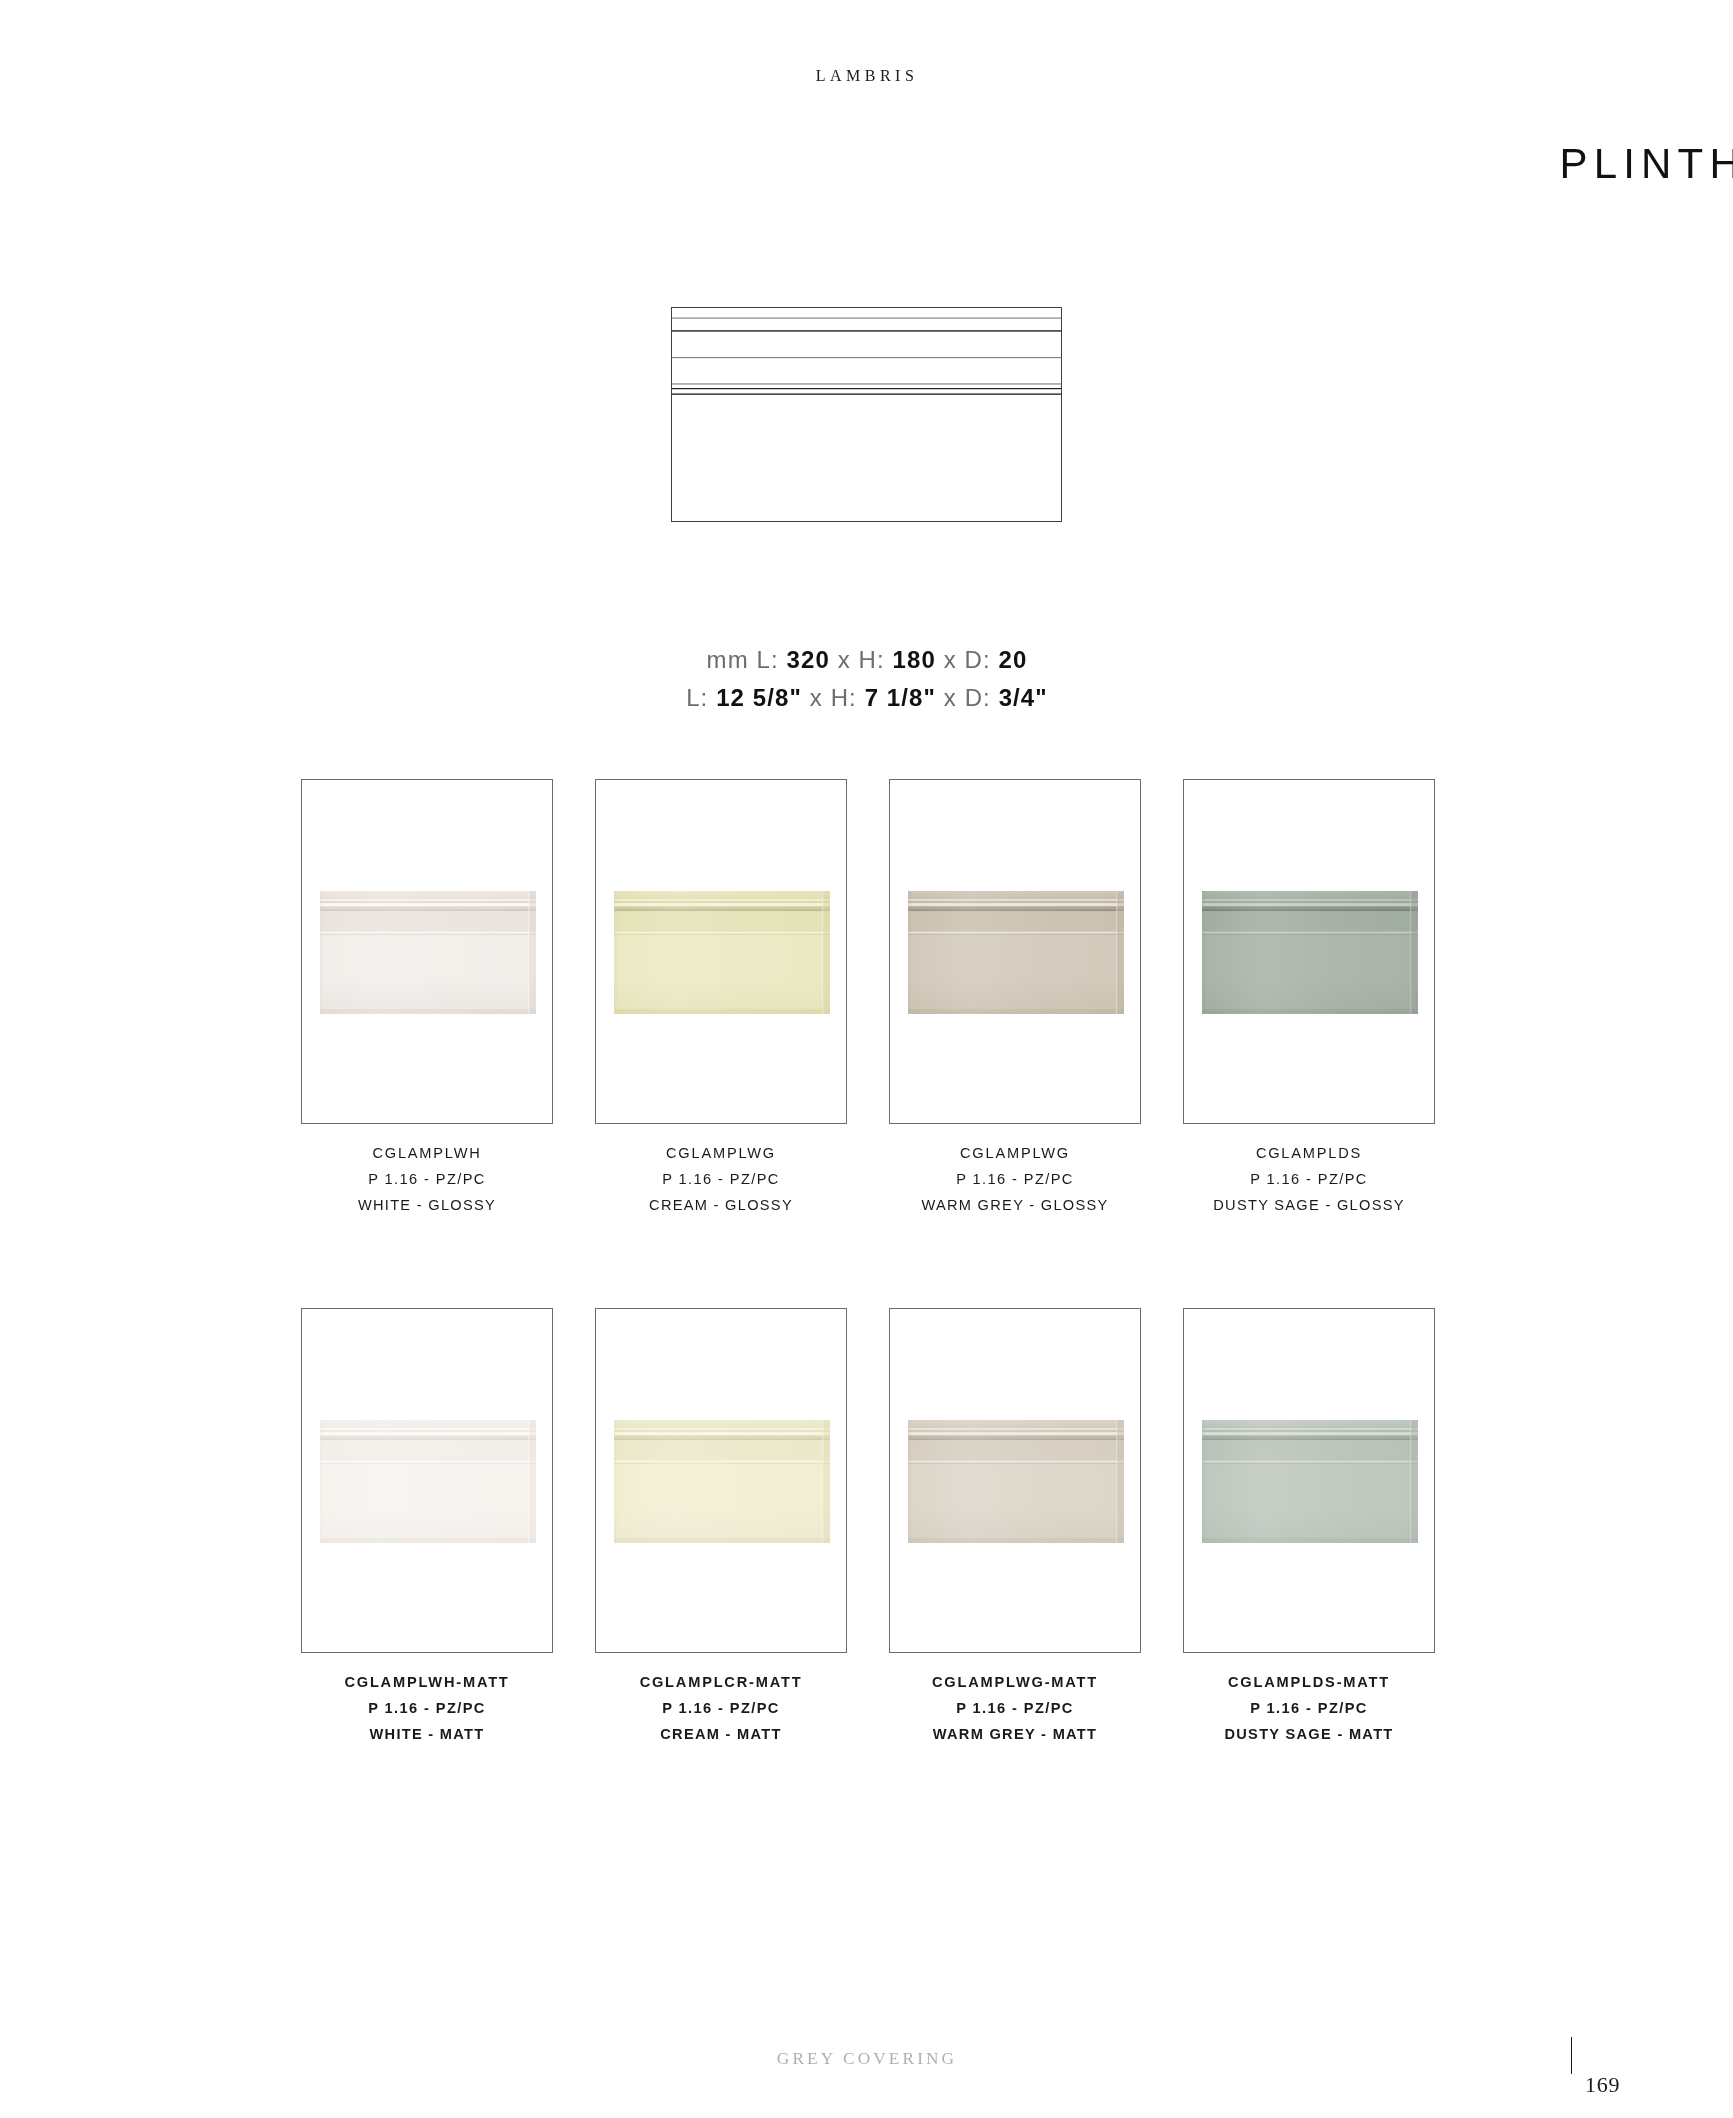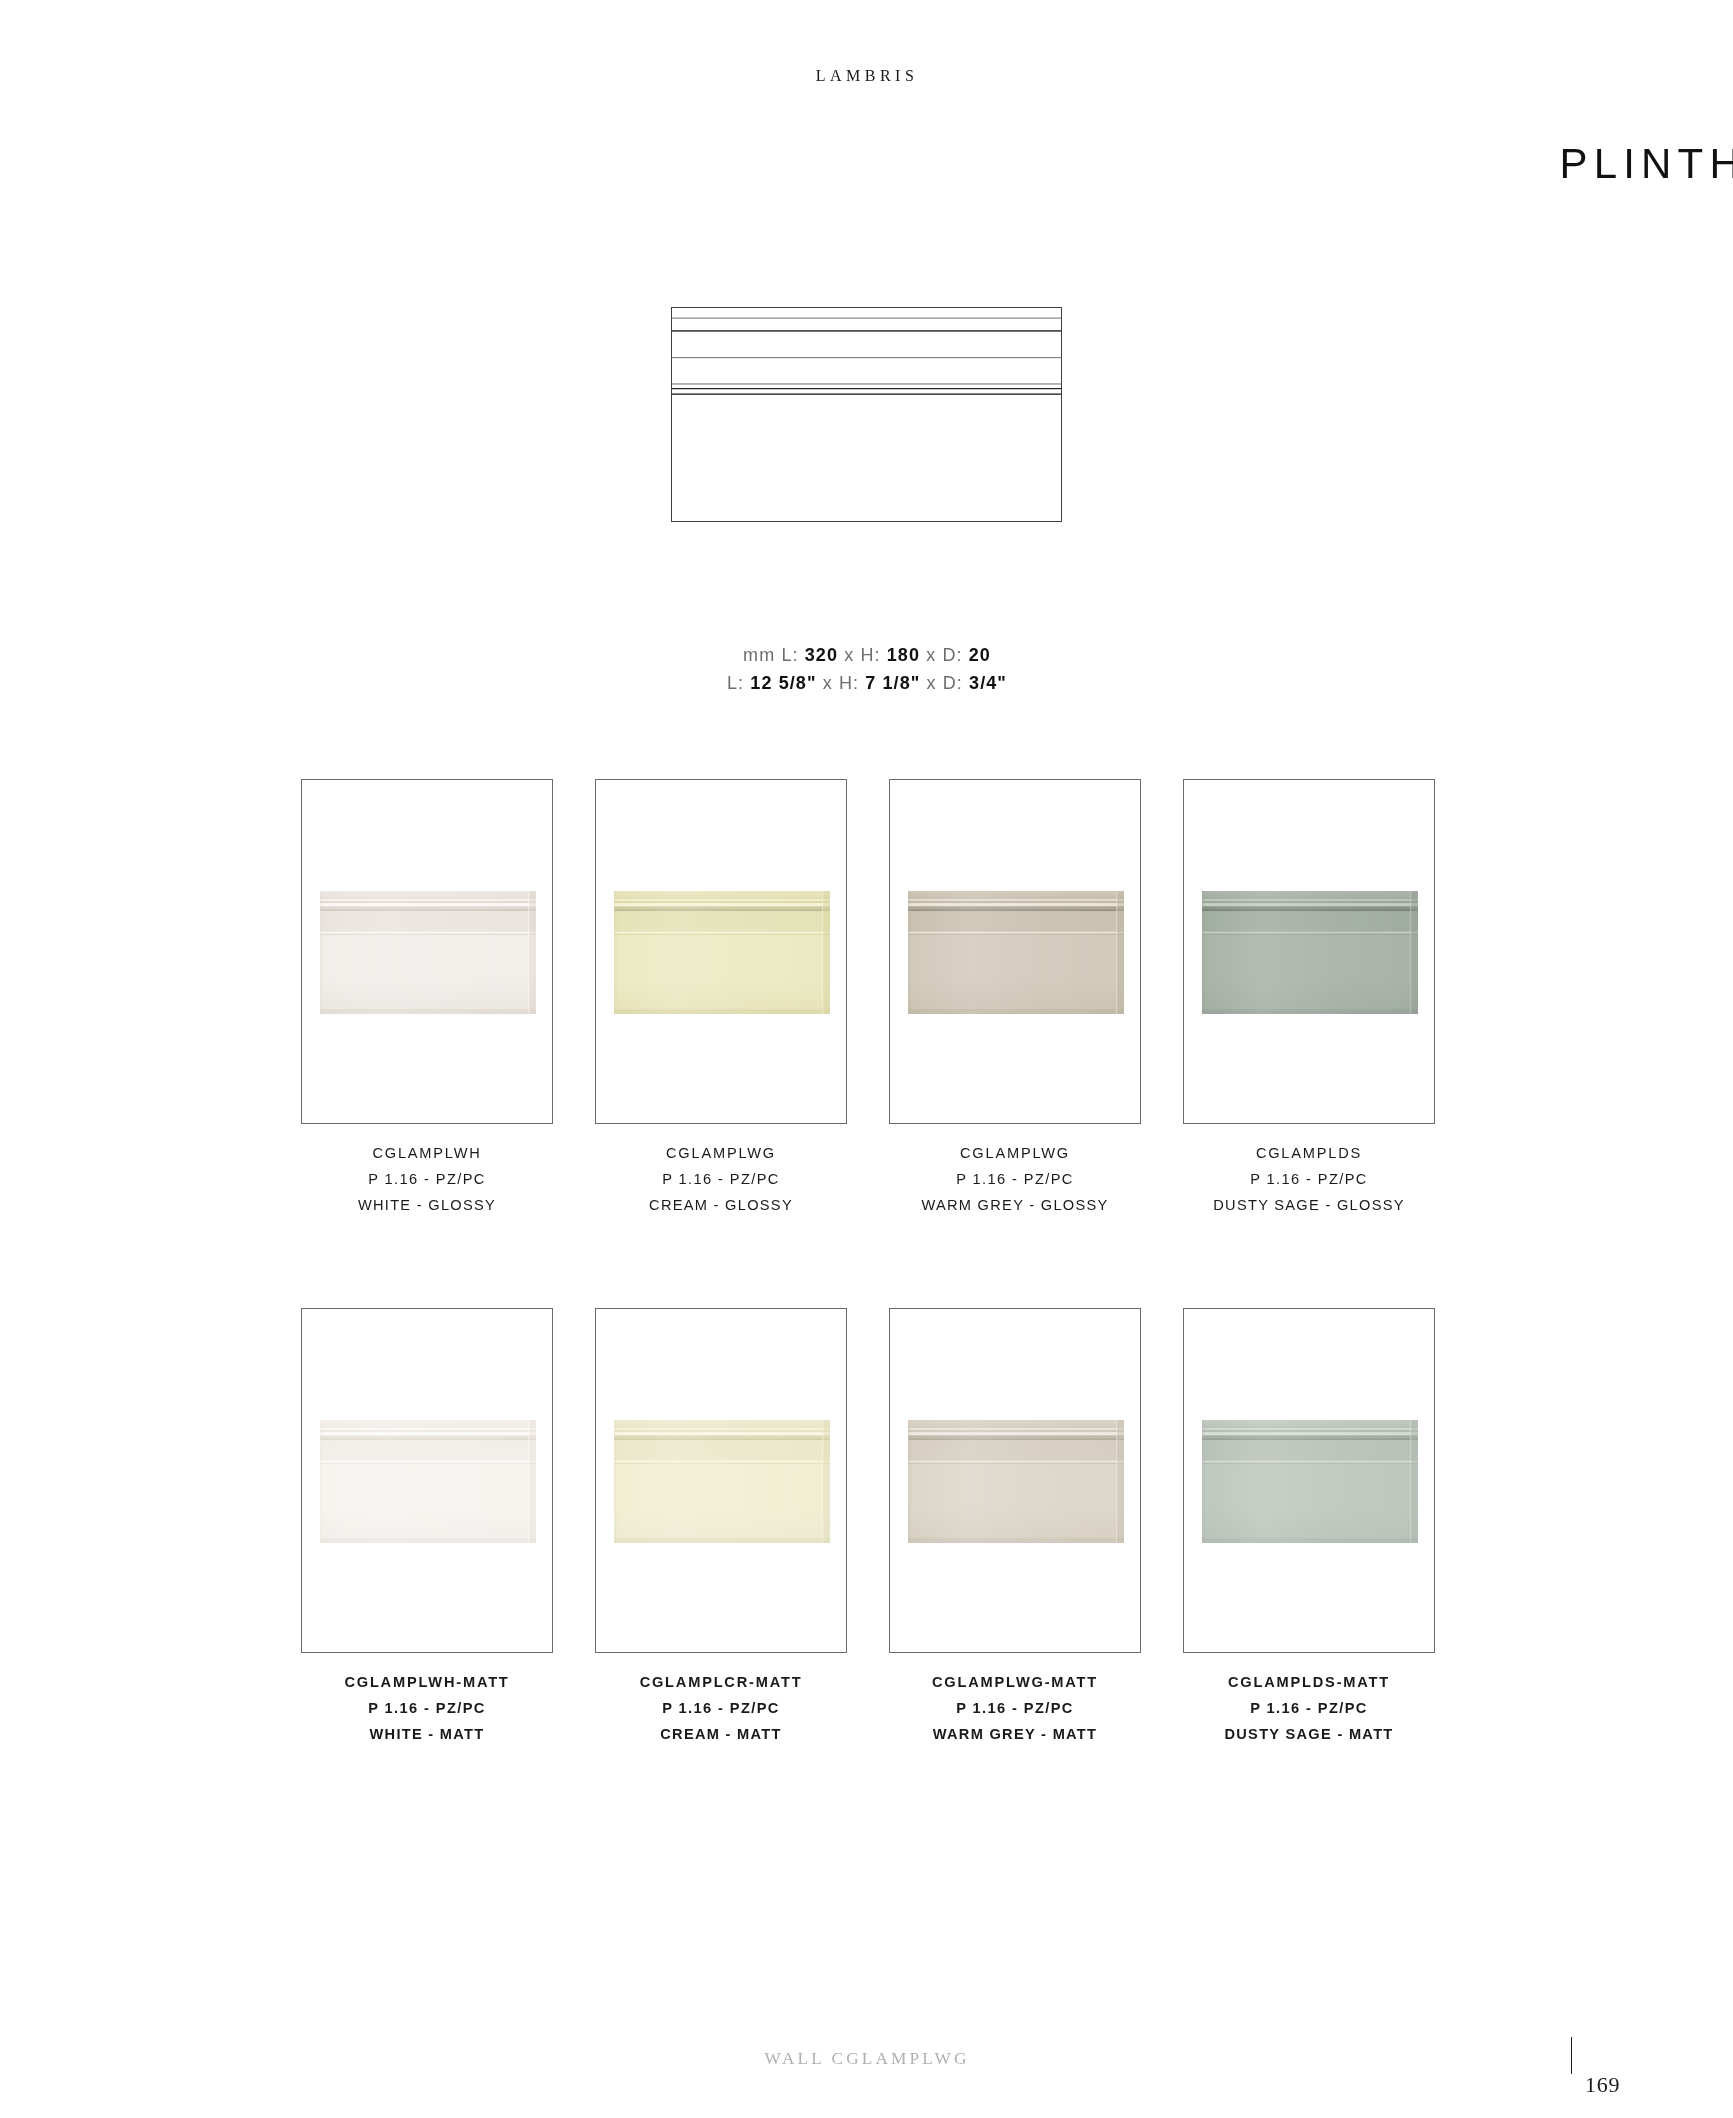--- a/index.html
+++ b/index.html
@@ -52,21 +52,21 @@
   }
   .drawing-wrap svg { display: block; width: 100%; height: 100%; }
 
   
   .dims {
     position: absolute;
     top: 641px;
     left: 0;
     width: 100%;
     text-align: center;
-    font-size: 18px;
+    font-size: 24px;
     letter-spacing: 1.1px;
     color: #6d6d6d;
     line-height: 1.58;
   }
   .dims b { font-weight: 700; color: #111111; }
 
   
   .grid {
     position: absolute;
     left: 301px;
@@ -652,16 +652,16 @@
       <div class="caption">
         <div class="sku">CGLAMPLDS-MATT</div>
         <div class="ref">P 1.16 - PZ/PC</div>
         <div class="desc">DUSTY SAGE - MATT</div>
       </div>
     </div>
   </div>
 
 </div>
 
-<div class="footer-section">WALL CGLAMPLWG</div>
+<div class="footer-section">GREY COVERING</div>
 <div class="footer-rule"></div>
 <div class="footer-page">169</div>
 
 
 </body></html>

